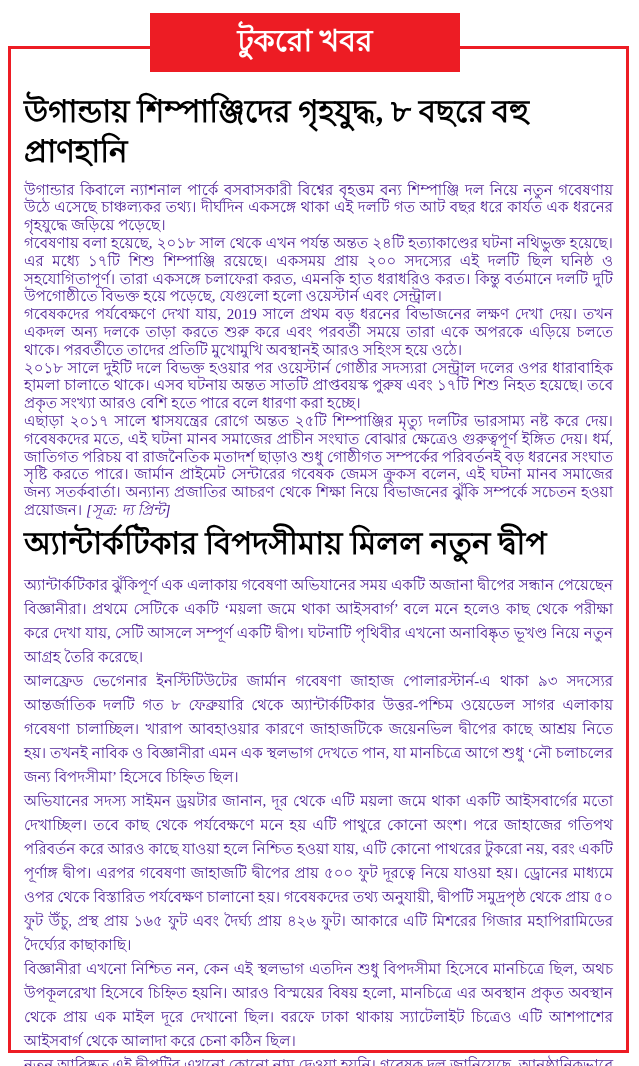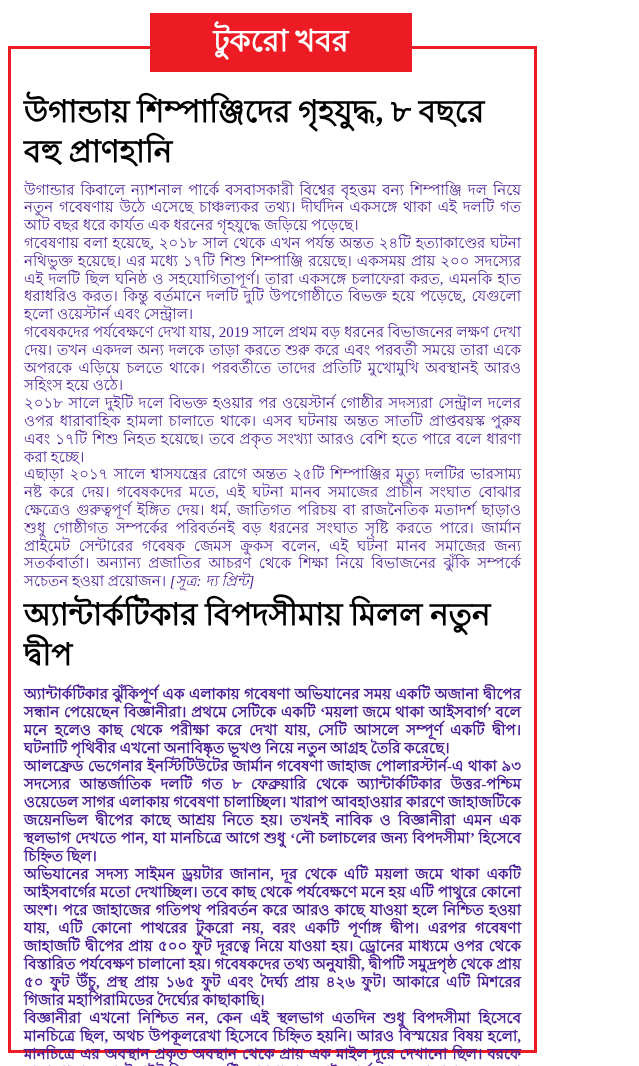--- a/index.html
+++ b/index.html
@@ -7,32 +7,32 @@
     position:relative;
     width:639px;height:1066px;
     background:#ffffff;
     font-family:"Liberation Serif","DejaVu Serif",serif;
     color:#000;
     overflow:hidden;
   }
   .banner{
     position:absolute;
     left:150px;top:13px;
-    width:262px;height:59px;
+    width:310px;height:59px;
     background:#ed1c24;
     color:#ffffff;
     display:flex;align-items:center;justify-content:center;
     font-size:30px;font-weight:bold;
     z-index:2;
     text-align:left;
   }
   .news-box{
     position:absolute;
     left:8px;top:46px;
-    width:529px;height:1007px;
+    width:621px;height:1007px;
     box-sizing:border-box;
     border:3px solid #ed1c24;
     background:#ffffff;
     padding:43px 13px 0 13px;
     z-index:1;
   }
   .headline{
     font-size:31px;
     font-weight:bold;
     line-height:1.3;
@@ -43,21 +43,21 @@
   .headline.second{
     margin-top:4px;
   }
   .article p{
     margin:0;
     font-size:15px;
     text-align:justify;
     color:#4c1d95;
   }
   .article.first p{line-height:17.8px;}
-  .article.second p{line-height:18px;font-weight:bold;}
+  .article.second p{line-height:24px;}
   .source{
     font-style:italic;
     white-space:nowrap;
   }
   .source-right{
     float:right;
   }
   .clearfix::after{content:"";display:block;clear:both;}
 </style>
 </head>

